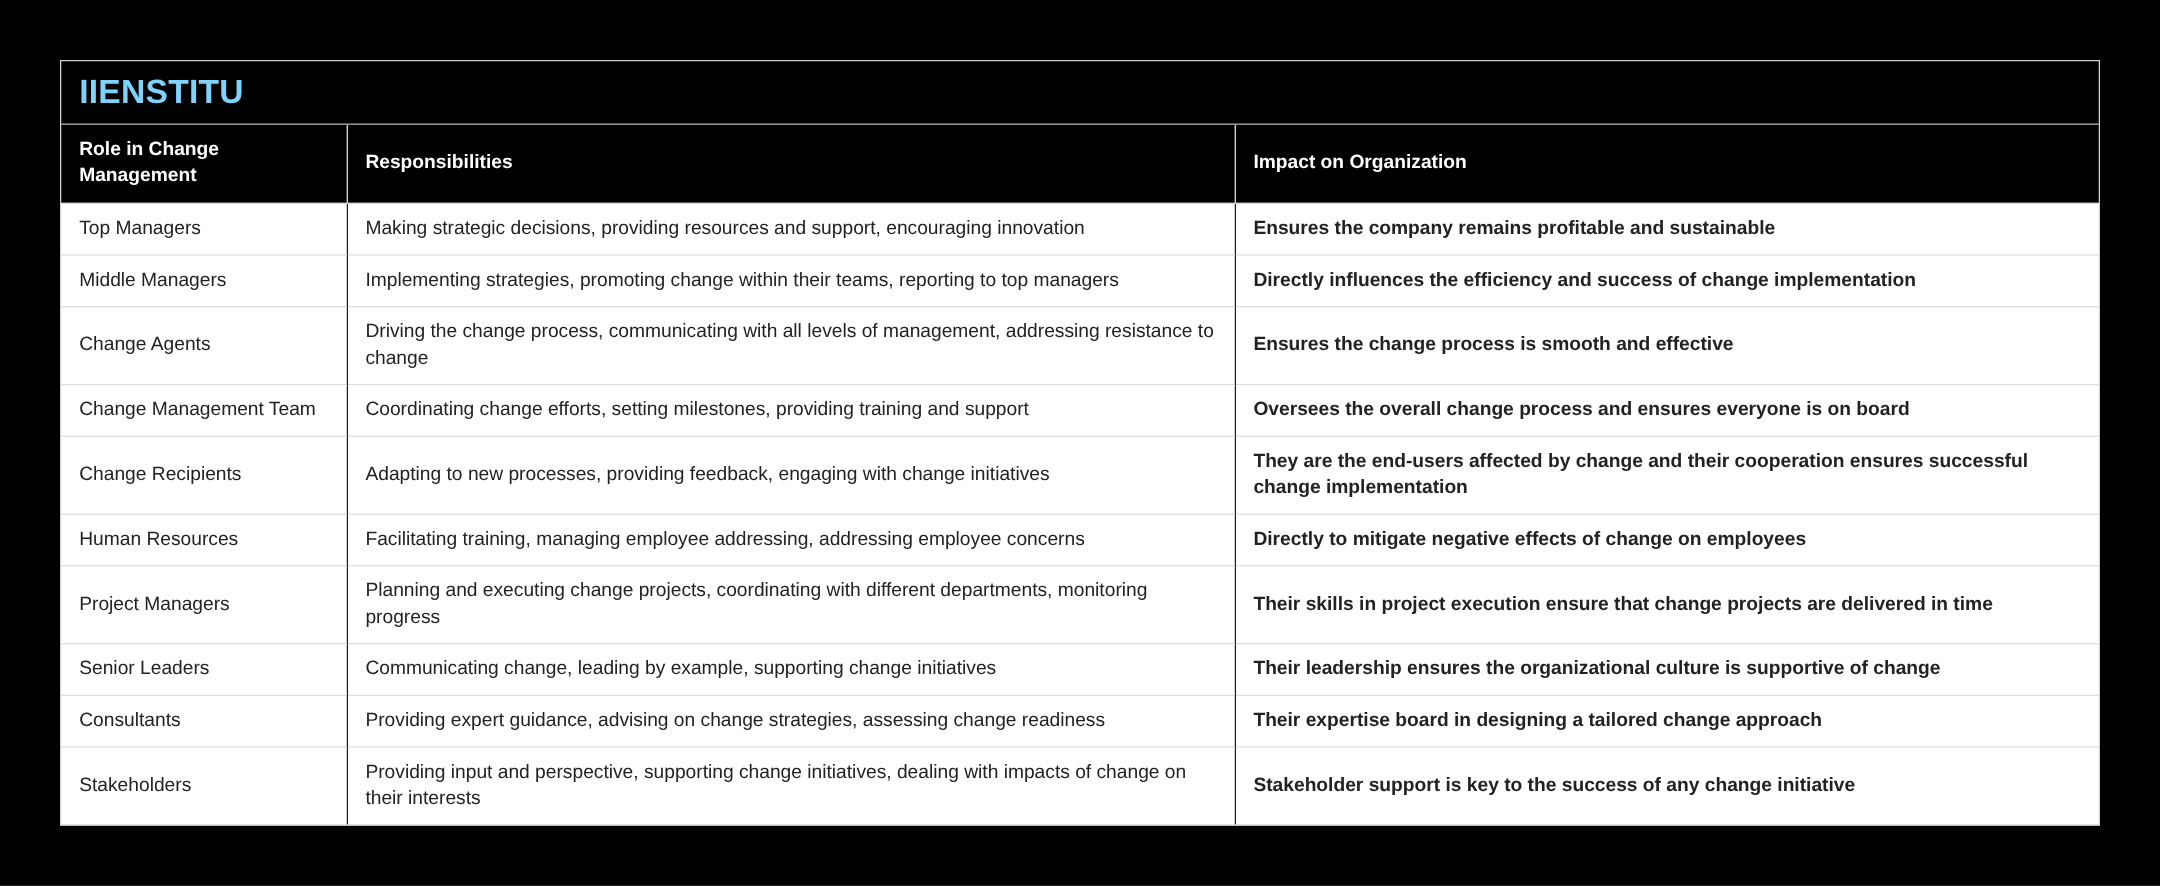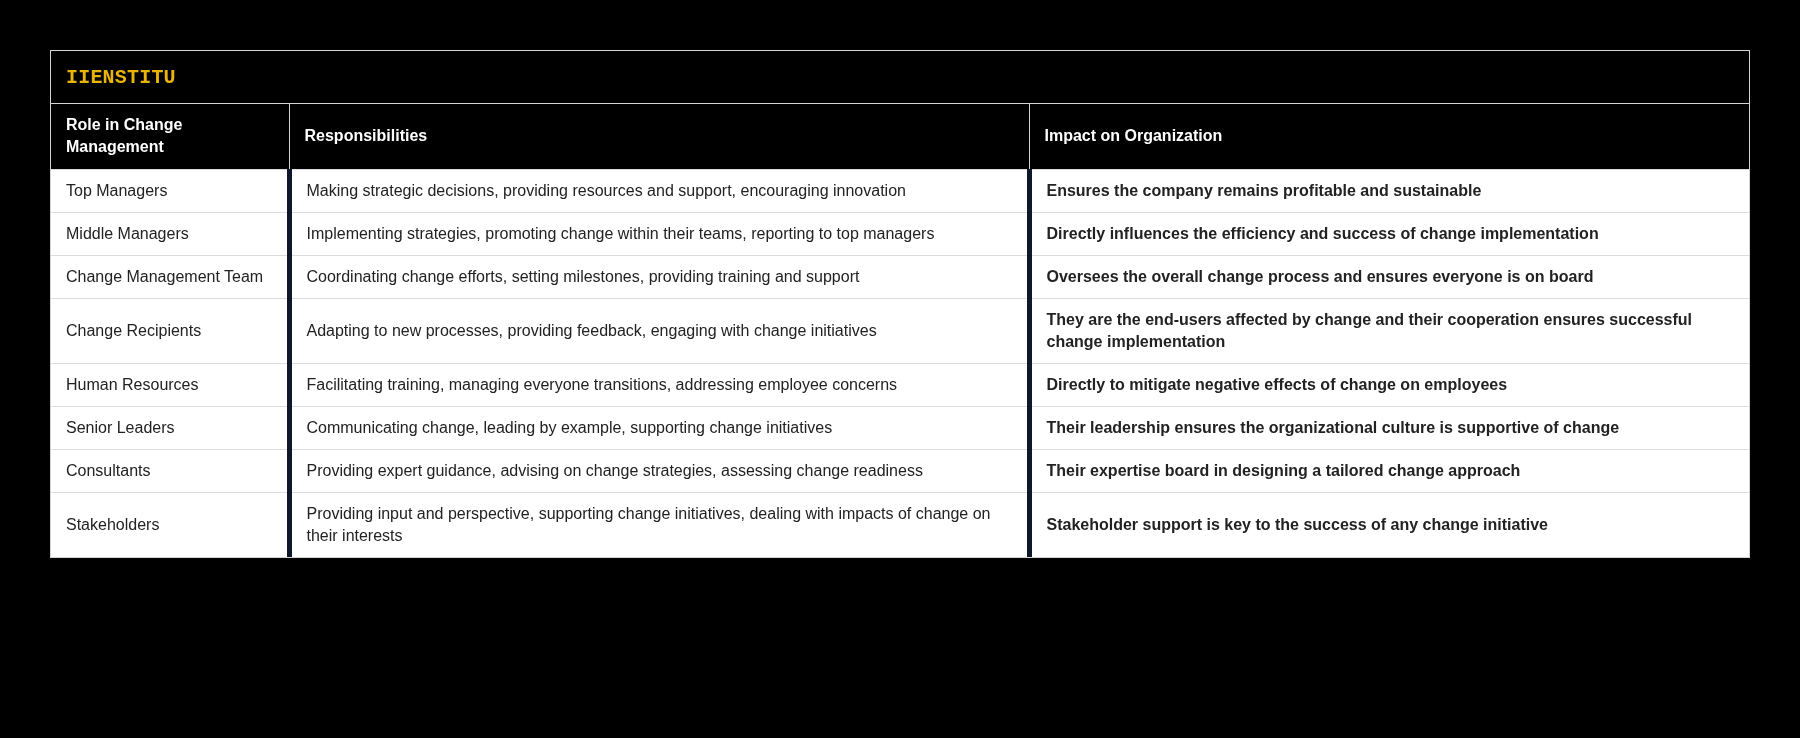--- a/index.html
+++ b/index.html
@@ -19,30 +19,29 @@
     left: 50px;
     top: 50px;
     width: 1700px;
     border: 1px solid #d4d4d4;
     box-sizing: border-box;
     background: #ffffff;
   }
   .title-bar {
     height: 53px;
     background: #000000;
-    color: #eab308;
+    color: #7dd3fc;
     border-bottom: 1px solid #d4d4d4;
     box-sizing: border-box;
     display: flex;
     align-items: center;
     padding-left: 15px;
     font-weight: bold;
-    font-size: 20px;
+    font-size: 28px;
     letter-spacing: 0.2px;
-    font-family: Liberation Mono, monospace;
   }
   table {
     width: 100%;
     border-collapse: collapse;
     table-layout: fixed;
     padding-left: 15px;
   }
   col.c1 { width: 238px; }
   col.c2 { width: 740px; }
   col.c3 { width: auto; }
@@ -59,21 +58,21 @@
     border-right: 1px solid #d4d4d4;
     box-sizing: border-box;
   }
   thead th:last-child { border-right: none; }
   tbody td {
     color: #222222;
     font-size: 16px;
     line-height: 22px;
     padding: 0 15px;
     vertical-align: middle;
-    border-right: 5px solid #0f172a;
+    border-right: 1px solid #0f172a;
     border-top: 1px solid #dcdcdc;
     box-sizing: border-box;
   }
   tbody td:last-child { border-right: none; font-weight: bold; }
   tbody tr { height: 43px; }
   tbody tr.tall { height: 65px; }
 </style>
 </head>
 <body>
 
@@ -96,34 +95,44 @@
       <tr>
         <td>Top Managers</td>
         <td>Making strategic decisions, providing resources and support, encouraging innovation</td>
         <td>Ensures the company remains profitable and sustainable</td>
       </tr>
       <tr>
         <td>Middle Managers</td>
         <td>Implementing strategies, promoting change within their teams, reporting to top managers</td>
         <td>Directly influences the efficiency and success of change implementation</td>
       </tr>
+      <tr class="tall">
+        <td>Change Agents</td>
+        <td>Driving the change process, communicating with all levels of management, addressing resistance to change</td>
+        <td>Ensures the change process is smooth and effective</td>
+      </tr>
       <tr>
         <td>Change Management Team</td>
         <td>Coordinating change efforts, setting milestones, providing training and support</td>
         <td>Oversees the overall change process and ensures everyone is on board</td>
       </tr>
       <tr class="tall">
         <td>Change Recipients</td>
         <td>Adapting to new processes, providing feedback, engaging with change initiatives</td>
         <td>They are the end-users affected by change and their cooperation ensures successful change implementation</td>
       </tr>
       <tr>
         <td>Human Resources</td>
-        <td>Facilitating training, managing everyone transitions, addressing employee concerns</td>
+        <td>Facilitating training, managing employee addressing, addressing employee concerns</td>
         <td>Directly to mitigate negative effects of change on employees</td>
+      </tr>
+      <tr class="tall">
+        <td>Project Managers</td>
+        <td>Planning and executing change projects, coordinating with different departments, monitoring progress</td>
+        <td>Their skills in project execution ensure that change projects are delivered in time</td>
       </tr>
       <tr>
         <td>Senior Leaders</td>
         <td>Communicating change, leading by example, supporting change initiatives</td>
         <td>Their leadership ensures the organizational culture is supportive of change</td>
       </tr>
       <tr>
         <td>Consultants</td>
         <td>Providing expert guidance, advising on change strategies, assessing change readiness</td>
         <td>Their expertise board in designing a tailored change approach</td>

